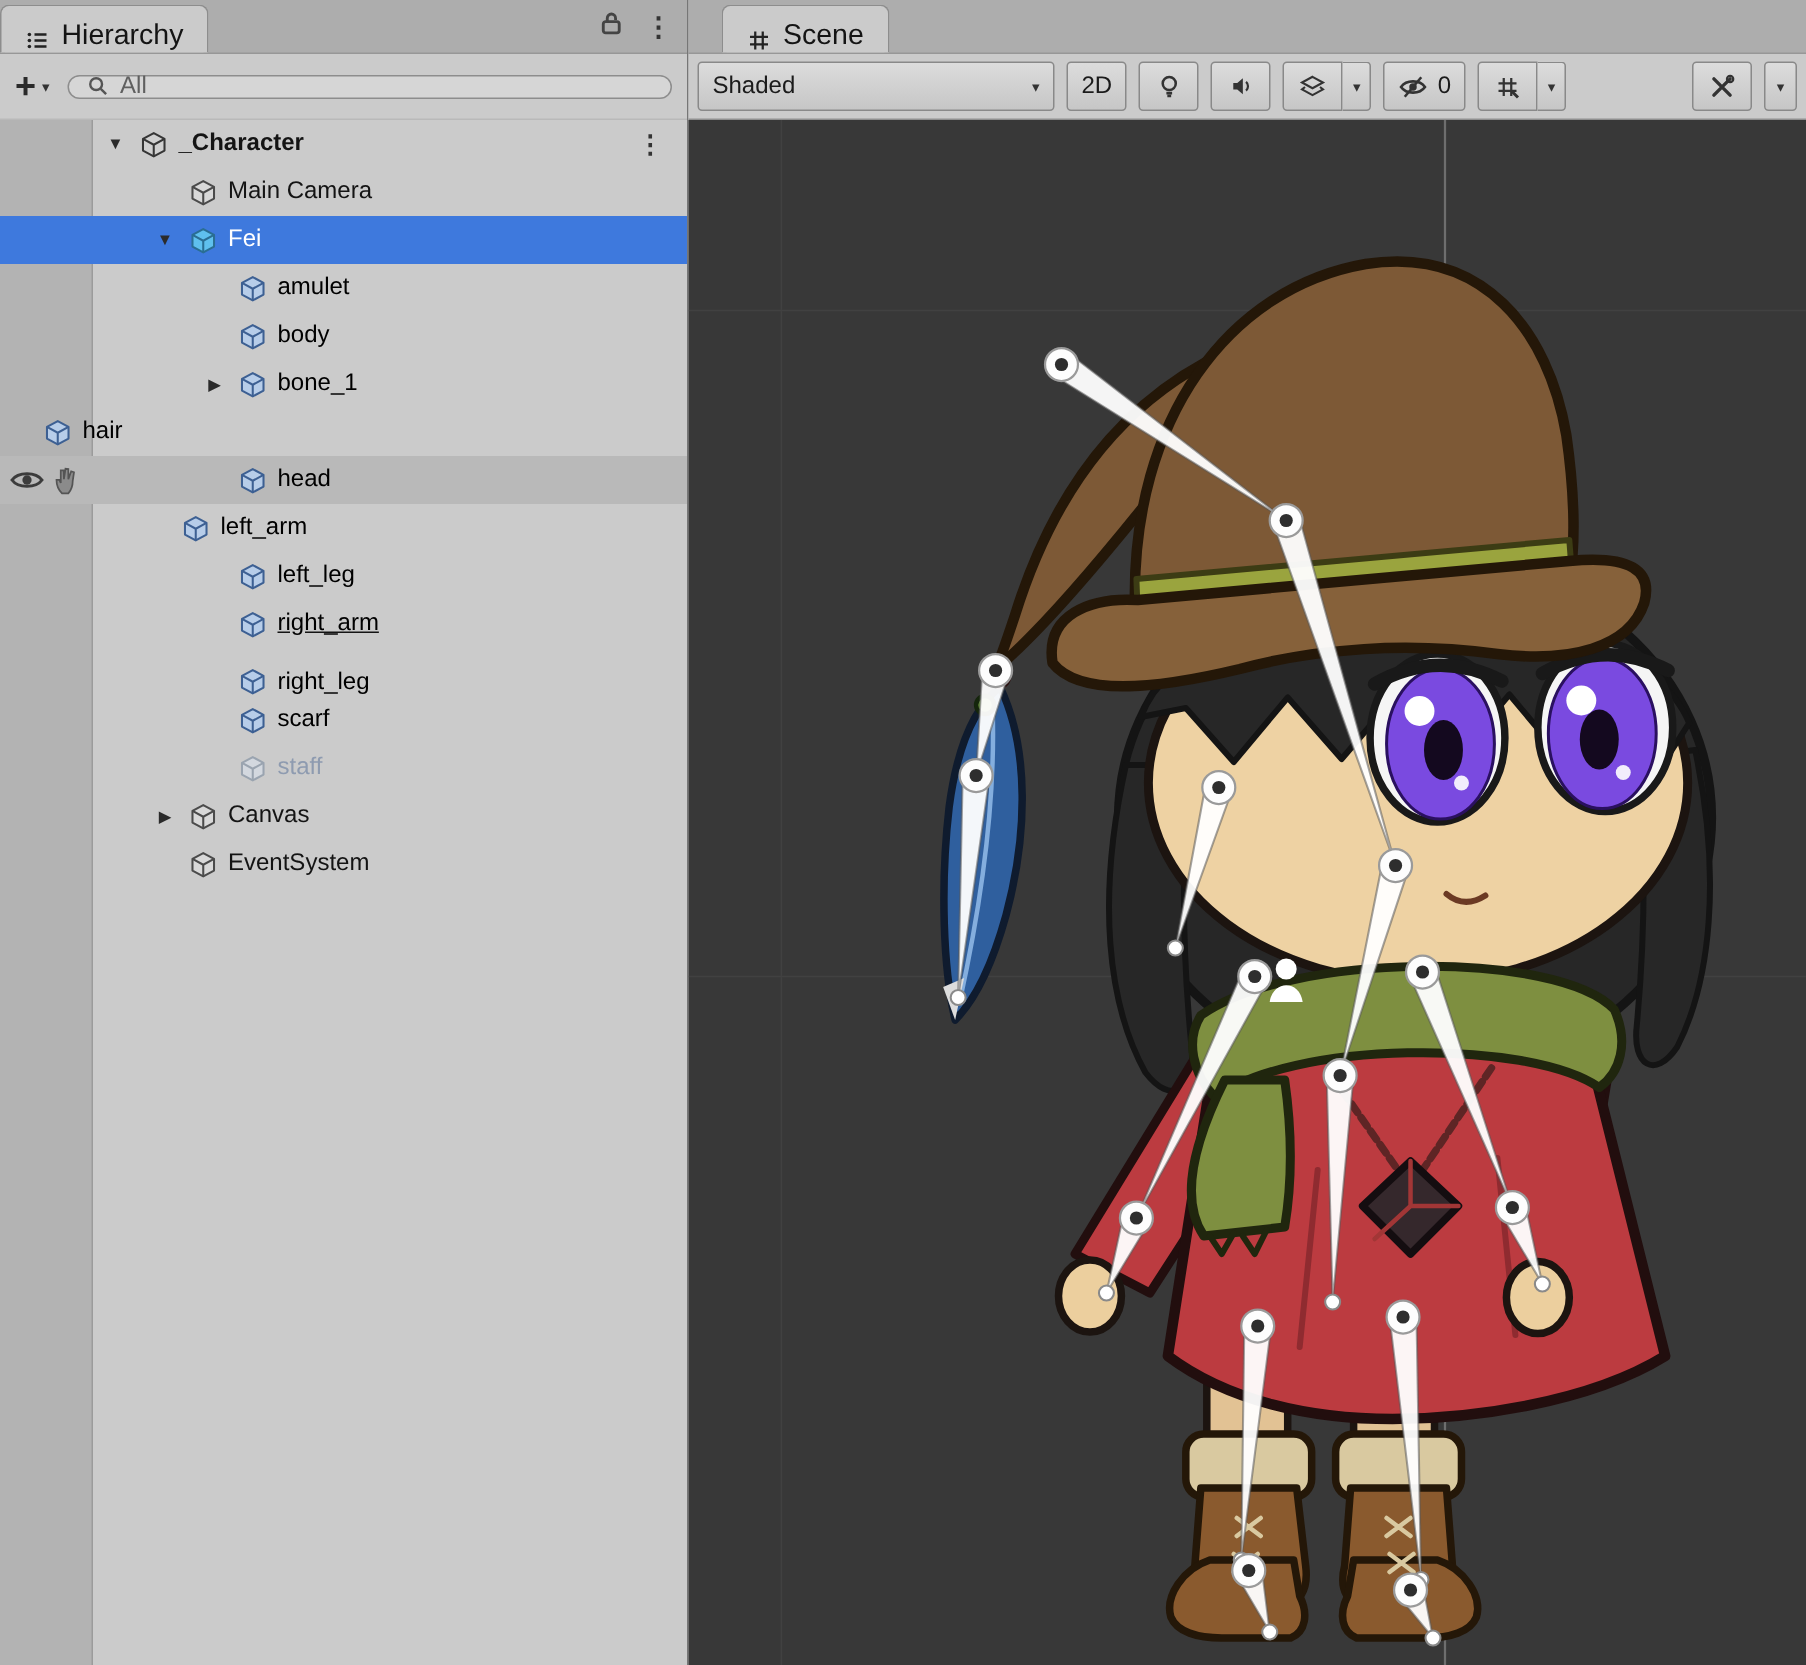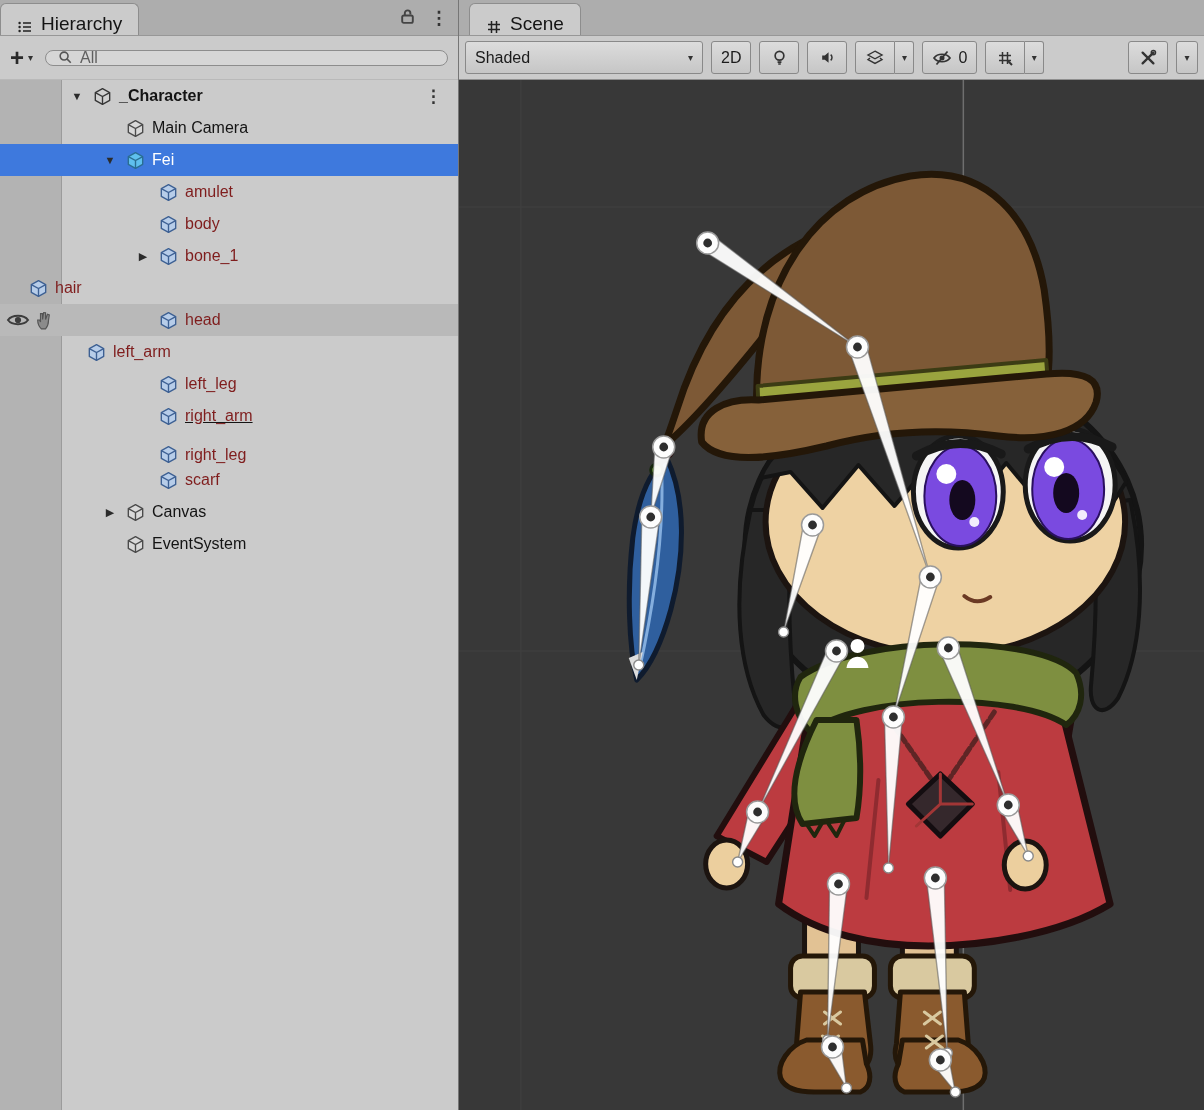--- a/index.html
+++ b/index.html
@@ -29,29 +29,29 @@
   .tree{position:absolute;left:0;top:80px;right:0;z-index:1}
   .row{height:32px;display:flex;align-items:center;font-size:16px;color:#141414;position:relative}
   .row.selected{background:#3e79dd}
   .row.selected .row-label{color:#ffffff}
   .row.hovered{background:#b9b9b9}
   .disclosure{width:26px;text-align:center;font-size:11px;color:#2b2b2b;flex:none}
   .obj-icon{width:24px;height:20px;margin-right:5px;display:flex;align-items:center;justify-content:center;flex:none}
   .obj-icon svg{width:19px;height:19px;display:block}
   .row-label{white-space:nowrap}
   .row-label.bold{font-weight:bold}
-  .row-label.pc{color:#7f1d1d}
+  .row-label.pc{color:#000000}
   .row-label.dis{color:#8e9bb0}
   .row-kebab{position:absolute;right:16px;font-size:17px;font-weight:bold;color:#333}
   .gutter-icons{position:absolute;left:0;top:306px;width:62px;height:28px;z-index:2;display:flex;align-items:center;gap:4px;padding-left:6px}
   .gutter-icons svg{display:block}
 
   
   .scene-panel{width:746px;height:100%;position:relative;background:#cbcbcb;border-left:1px solid #767676}
-  .scene-panel .tab{margin-left:10px}
+  .scene-panel .tab{margin-left:22px}
   .s-toolbar{height:44px;display:flex;align-items:center;padding:0 6px;gap:8px;background:#cbcbcb;border-bottom:1px solid #8f8f8f}
   .tbtn{height:33px;min-width:40px;padding:0 9px;border:1px solid #898989;border-radius:3px;
         background:linear-gradient(#dcdcdc,#c6c6c6);display:flex;align-items:center;justify-content:center;
         gap:6px;font-size:16px;color:#1b1b1b}
   .tbtn svg{display:block}
   .shading{width:238px;justify-content:space-between}
   .tbtn .caret{font-size:10px;color:#333}
   .tgroup{display:flex}
   .tgroup .main{border-radius:3px 0 0 3px}
   .tgroup .caretbtn{border-radius:0 3px 3px 0;border-left:none;min-width:19px;padding:0 4px}
@@ -189,21 +189,21 @@
         <div class="row hovered" style="padding-left: 130px;">
           <span class="disclosure"></span>
           <span class="obj-icon">
             <svg viewBox="0 0 18 18">
               <path d="M9 1.6 L15.8 5.3 V12.7 L9 16.4 L2.2 12.7 V5.3 Z" fill="#b7cde9" stroke="#3d6093" stroke-width="1.3" stroke-linejoin="round"></path>
               <path d="M2.2 5.3 L9 9 L15.8 5.3 M9 9 V16.4" fill="none" stroke="#3d6093" stroke-width="1.3"></path>
             </svg>
           </span>
           <span class="row-label pc">head</span>
         </div>
-        <div class="row" style="padding-left: 58px;">
+        <div class="row" style="padding-left: 92px;">
           <span class="disclosure"></span>
           <span class="obj-icon">
             <svg viewBox="0 0 18 18">
               <path d="M9 1.6 L15.8 5.3 V12.7 L9 16.4 L2.2 12.7 V5.3 Z" fill="#b7cde9" stroke="#3d6093" stroke-width="1.3" stroke-linejoin="round"></path>
               <path d="M2.2 5.3 L9 9 L15.8 5.3 M9 9 V16.4" fill="none" stroke="#3d6093" stroke-width="1.3"></path>
             </svg>
           </span>
           <span class="row-label pc">left_arm</span>
         </div>
         <div class="row" style="padding-left: 130px;">
@@ -238,20 +238,30 @@
         </div>
         <div class="row" style="padding-left: 130px;">
           <span class="disclosure"></span>
           <span class="obj-icon">
             <svg viewBox="0 0 18 18">
               <path d="M9 1.6 L15.8 5.3 V12.7 L9 16.4 L2.2 12.7 V5.3 Z" fill="#b7cde9" stroke="#3d6093" stroke-width="1.3" stroke-linejoin="round"></path>
               <path d="M2.2 5.3 L9 9 L15.8 5.3 M9 9 V16.4" fill="none" stroke="#3d6093" stroke-width="1.3"></path>
             </svg>
           </span>
           <span class="row-label pc">scarf</span>
+        </div>
+        <div class="row" style="padding-left: 130px;">
+          <span class="disclosure"></span>
+          <span class="obj-icon">
+            <svg viewBox="0 0 18 18">
+              <path d="M9 1.6 L15.8 5.3 V12.7 L9 16.4 L2.2 12.7 V5.3 Z" fill="#d3d8df" stroke="#9aa4b0" stroke-width="1.3" stroke-linejoin="round"></path>
+              <path d="M2.2 5.3 L9 9 L15.8 5.3 M9 9 V16.4" fill="none" stroke="#9aa4b0" stroke-width="1.3"></path>
+            </svg>
+          </span>
+          <span class="row-label pc dis">staff</span>
         </div>
         <div class="row" style="padding-left: 97px;">
           <span class="disclosure">▶</span>
           <span class="obj-icon">
             <svg viewBox="0 0 18 18">
               <path d="M9 1.6 L15.8 5.3 V12.7 L9 16.4 L2.2 12.7 V5.3 Z" fill="#d9d9d9" stroke="#4b4b4b" stroke-width="1.3" stroke-linejoin="round"></path>
               <path d="M2.2 5.3 L9 9 L15.8 5.3 M9 9 V16.4" fill="none" stroke="#4b4b4b" stroke-width="1.3"></path>
             </svg>
           </span>
           <span class="row-label">Canvas</span>

